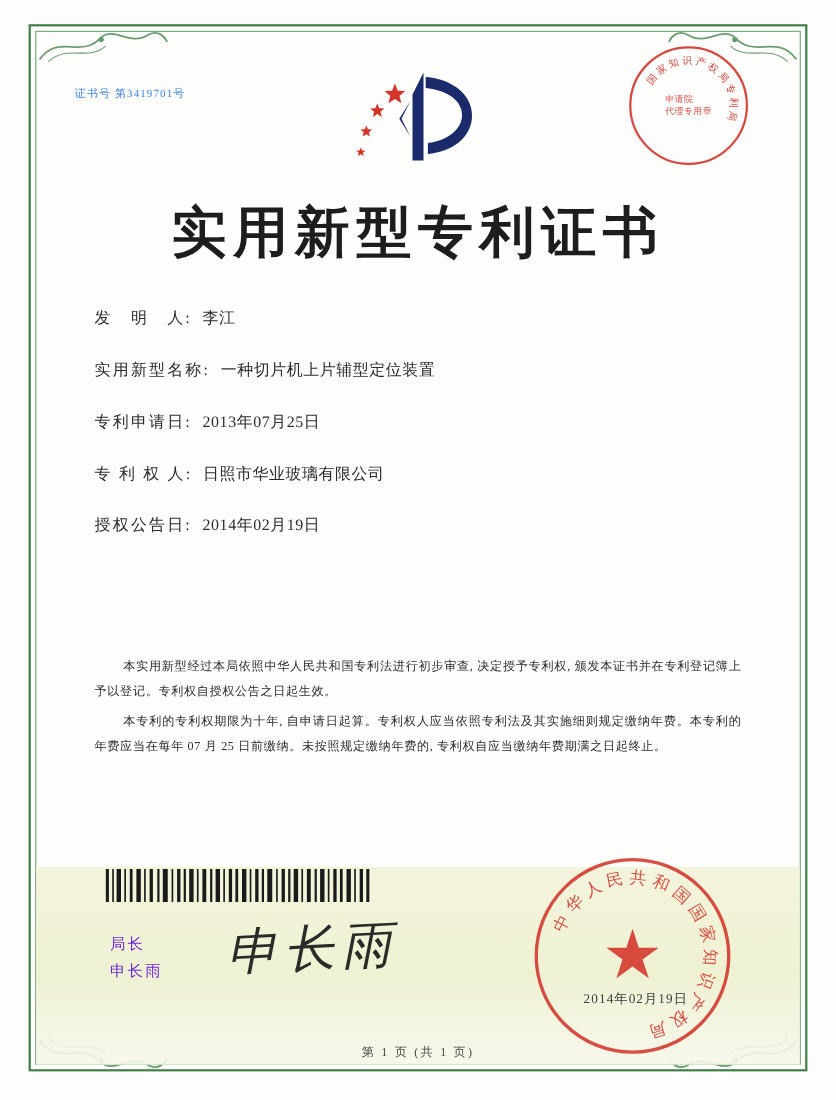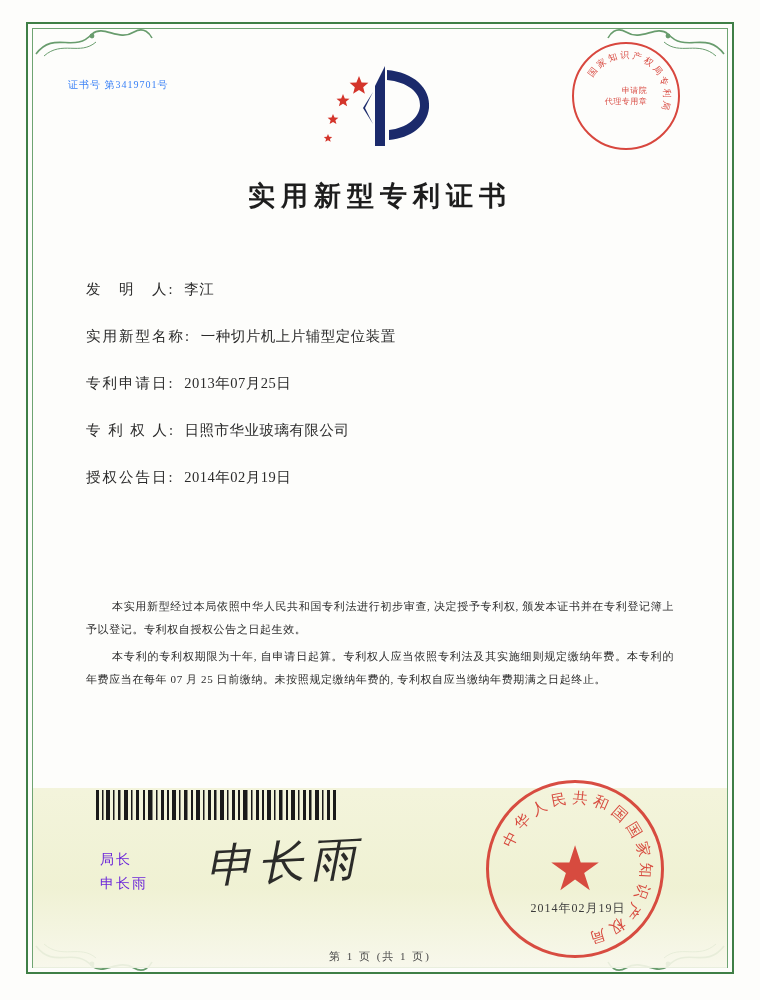--- a/index.html
+++ b/index.html
@@ -80,35 +80,35 @@
     opacity: .9;
   }
   .seal-top .ring-text {
     position: absolute;
     left: 0; top: 0; width: 100%; height: 100%;
   }
   .seal-top .seal-center {
     position: absolute;
     left: 50%; top: 50%;
     transform: translate(-50%,-50%);
-    text-align: right;
+    text-align: left;
     font-size: 8px;
     line-height: 11px;
     letter-spacing: .5px;
     white-space: pre-line;
     font-family: Liberation Serif, serif;
   }
 
   
   .title {
     position: absolute;
     left: 0; right: 0;
     top: 178px;
     text-align: center;
-    font-size: 27px;
+    font-size: 50px;
     font-weight: bold;
     letter-spacing: 6px;
     color: #1d1d1d;
     font-family: "Liberation Serif", serif;
   }
 
   
   .fields {
     position: absolute;
     left: 86px;

